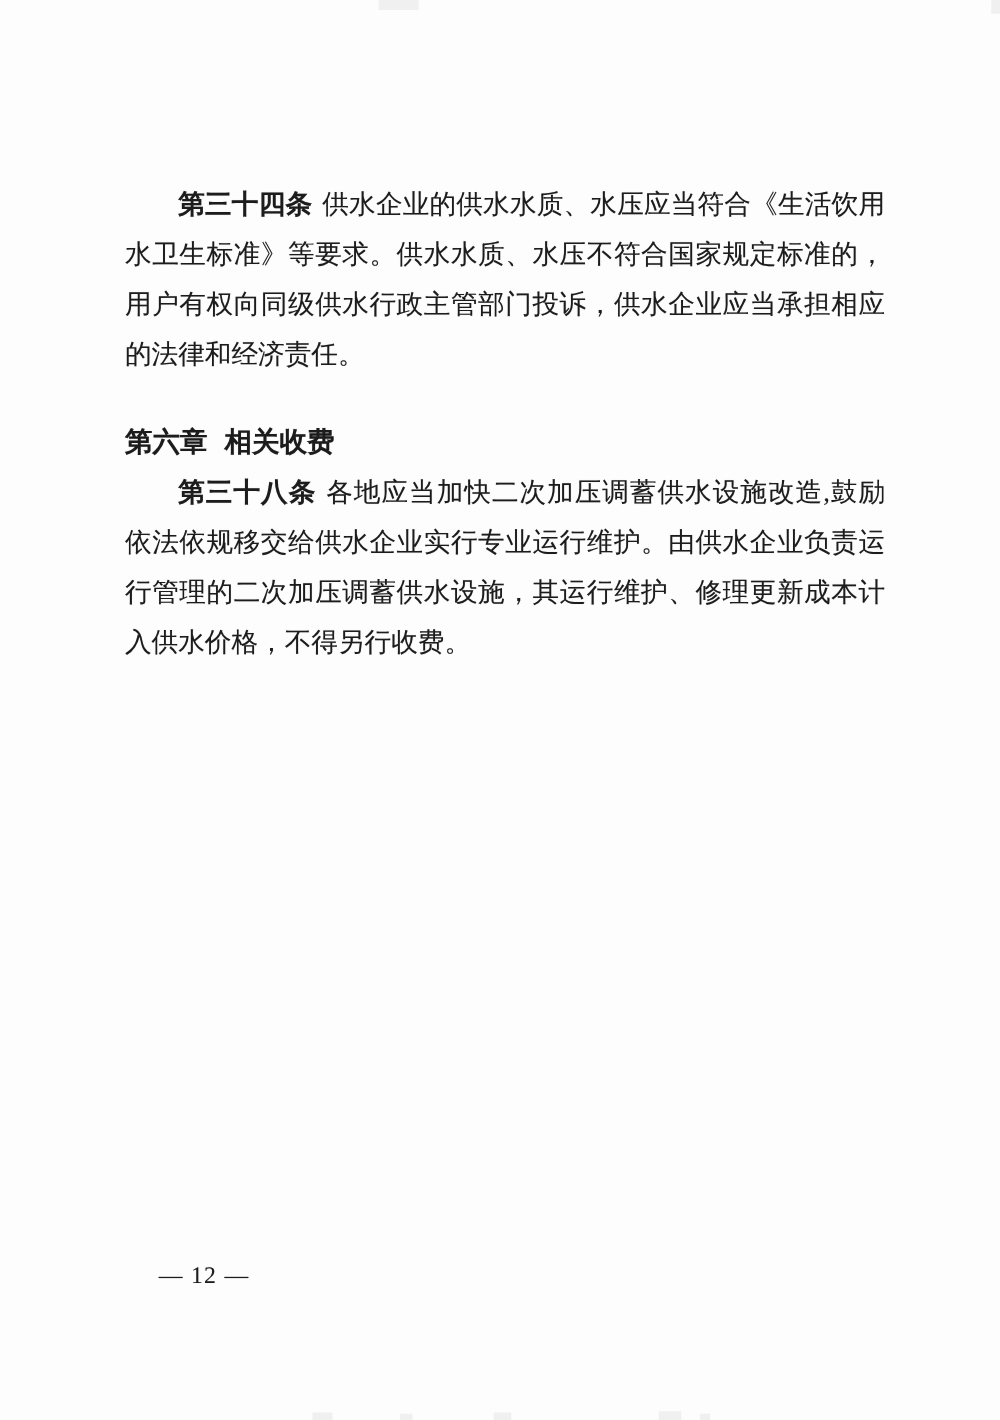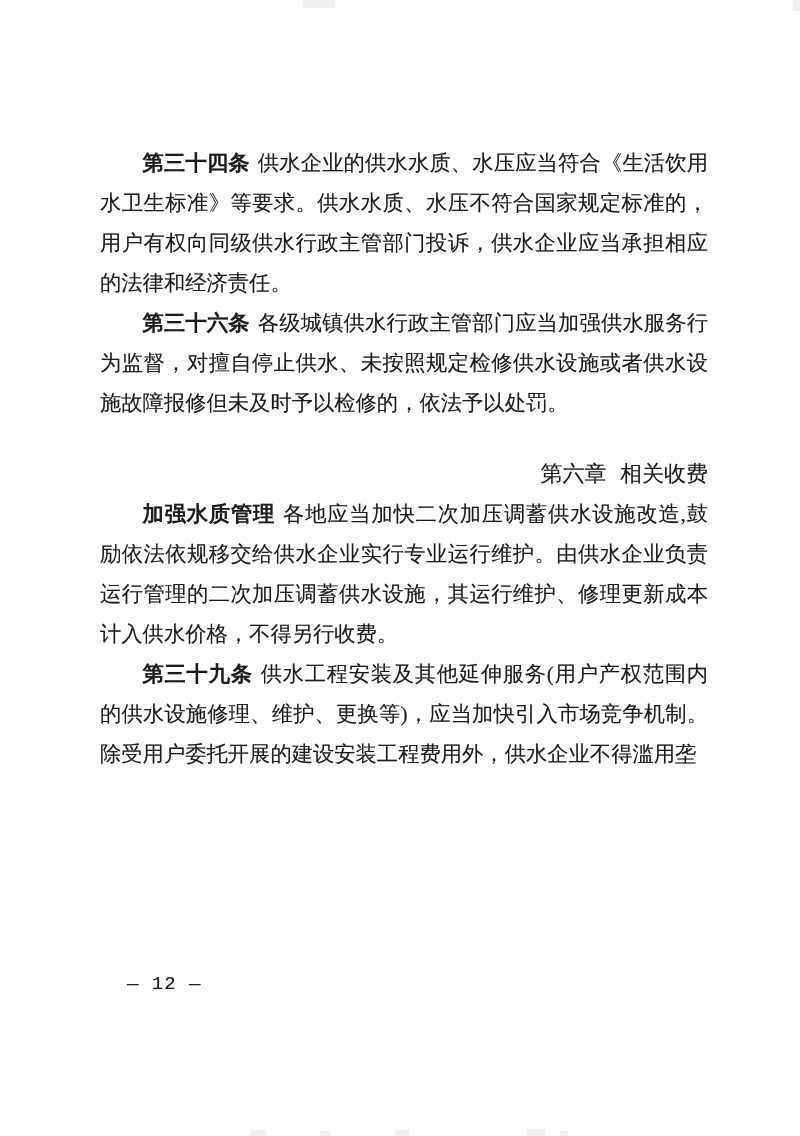--- a/index.html
+++ b/index.html
@@ -36,38 +36,37 @@
   }
   .art-num {
     font-weight: bold;
     margin-right: 8px;
   }
   .chapter {
     margin: 31px 0 0 0;
     padding: 0;
     font-size: 22px;
     line-height: 40px;
-    font-weight: normal;
-    text-align: right;
+    font-weight: bold;
+    text-align: left;
     text-indent: 0;
     word-spacing: 8px;
   }
   .para.after-chapter {
     margin-top: 39px;
   }
   .page-number {
     position: absolute;
     left: 127px;
-    top: 971px;
+    top: 1008px;
     font-size: 19px;
     line-height: 26px;
     letter-spacing: 1px;
     color: var(--text-color, #1c1c1c);
     text-shadow: 0 0 0.6px rgba(30,30,30,0.35);
-    font-family: Liberation Mono, monospace;
   }
   .artifact {
     position: absolute;
     background: #e9e9e9;
     opacity: 0.7;
   }
   .artifact-top    { left: 303px; top: 0;      width: 32px; height: 8px; }
   .artifact-top-r  { left: 793px; top: 0;      width: 7px;  height: 11px; }
   .artifact-b1     { left: 250px; top: 1130px; width: 16px; height: 6px; }
   .artifact-b2     { left: 320px; top: 1131px; width: 10px; height: 5px; }
@@ -81,28 +80,26 @@
 <div class="page">
 
   <div class="artifact artifact-top"></div>
   <div class="artifact artifact-top-r"></div>
 
   <main class="content">
 
     <p class="para"><span class="art-num">第三十四条</span><span class="art-body">供水企业的供水水质、水压应当符合《生活饮用水卫生标准》等要求。供水水质、水压不符合国家规定标准的，用户有权向同级供水行政主管部门投诉，供水企业应当承担相应的法律和经济责任。</span></p>
 
 
-    <p class="para"><span class="art-num">第三十六条</span><span class="art-body">各级城镇供水行政主管部门应当加强供水服务行为监督，对擅自停止供水、未按照规定检修供水设施或者供水设施故障报修但未及时予以检修的，依法予以处罚。</span></p>
 
     <h2 class="chapter">第六章 相关收费</h2>
 
 
-    <p class="para"><span class="art-num">加强水质管理</span><span class="art-body">各地应当加快二次加压调蓄供水设施改造,鼓励依法依规移交给供水企业实行专业运行维护。由供水企业负责运行管理的二次加压调蓄供水设施，其运行维护、修理更新成本计入供水价格，不得另行收费。</span></p>
+    <p class="para"><span class="art-num">第三十八条</span><span class="art-body">各地应当加快二次加压调蓄供水设施改造,鼓励依法依规移交给供水企业实行专业运行维护。由供水企业负责运行管理的二次加压调蓄供水设施，其运行维护、修理更新成本计入供水价格，不得另行收费。</span></p>
 
-    <p class="para"><span class="art-num">第三十九条</span><span class="art-body">供水工程安装及其他延伸服务(用户产权范围内的供水设施修理、维护、更换等)，应当加快引入市场竞争机制。除受用户委托开展的建设安装工程费用外，供水企业不得滥用垄</span></p>
 
   </main>
 
   <div class="page-number">— 12 —</div>
 
   <div class="artifact artifact-b1"></div>
   <div class="artifact artifact-b2"></div>
   <div class="artifact artifact-b3"></div>
   <div class="artifact artifact-b4"></div>
   <div class="artifact artifact-b5"></div>

